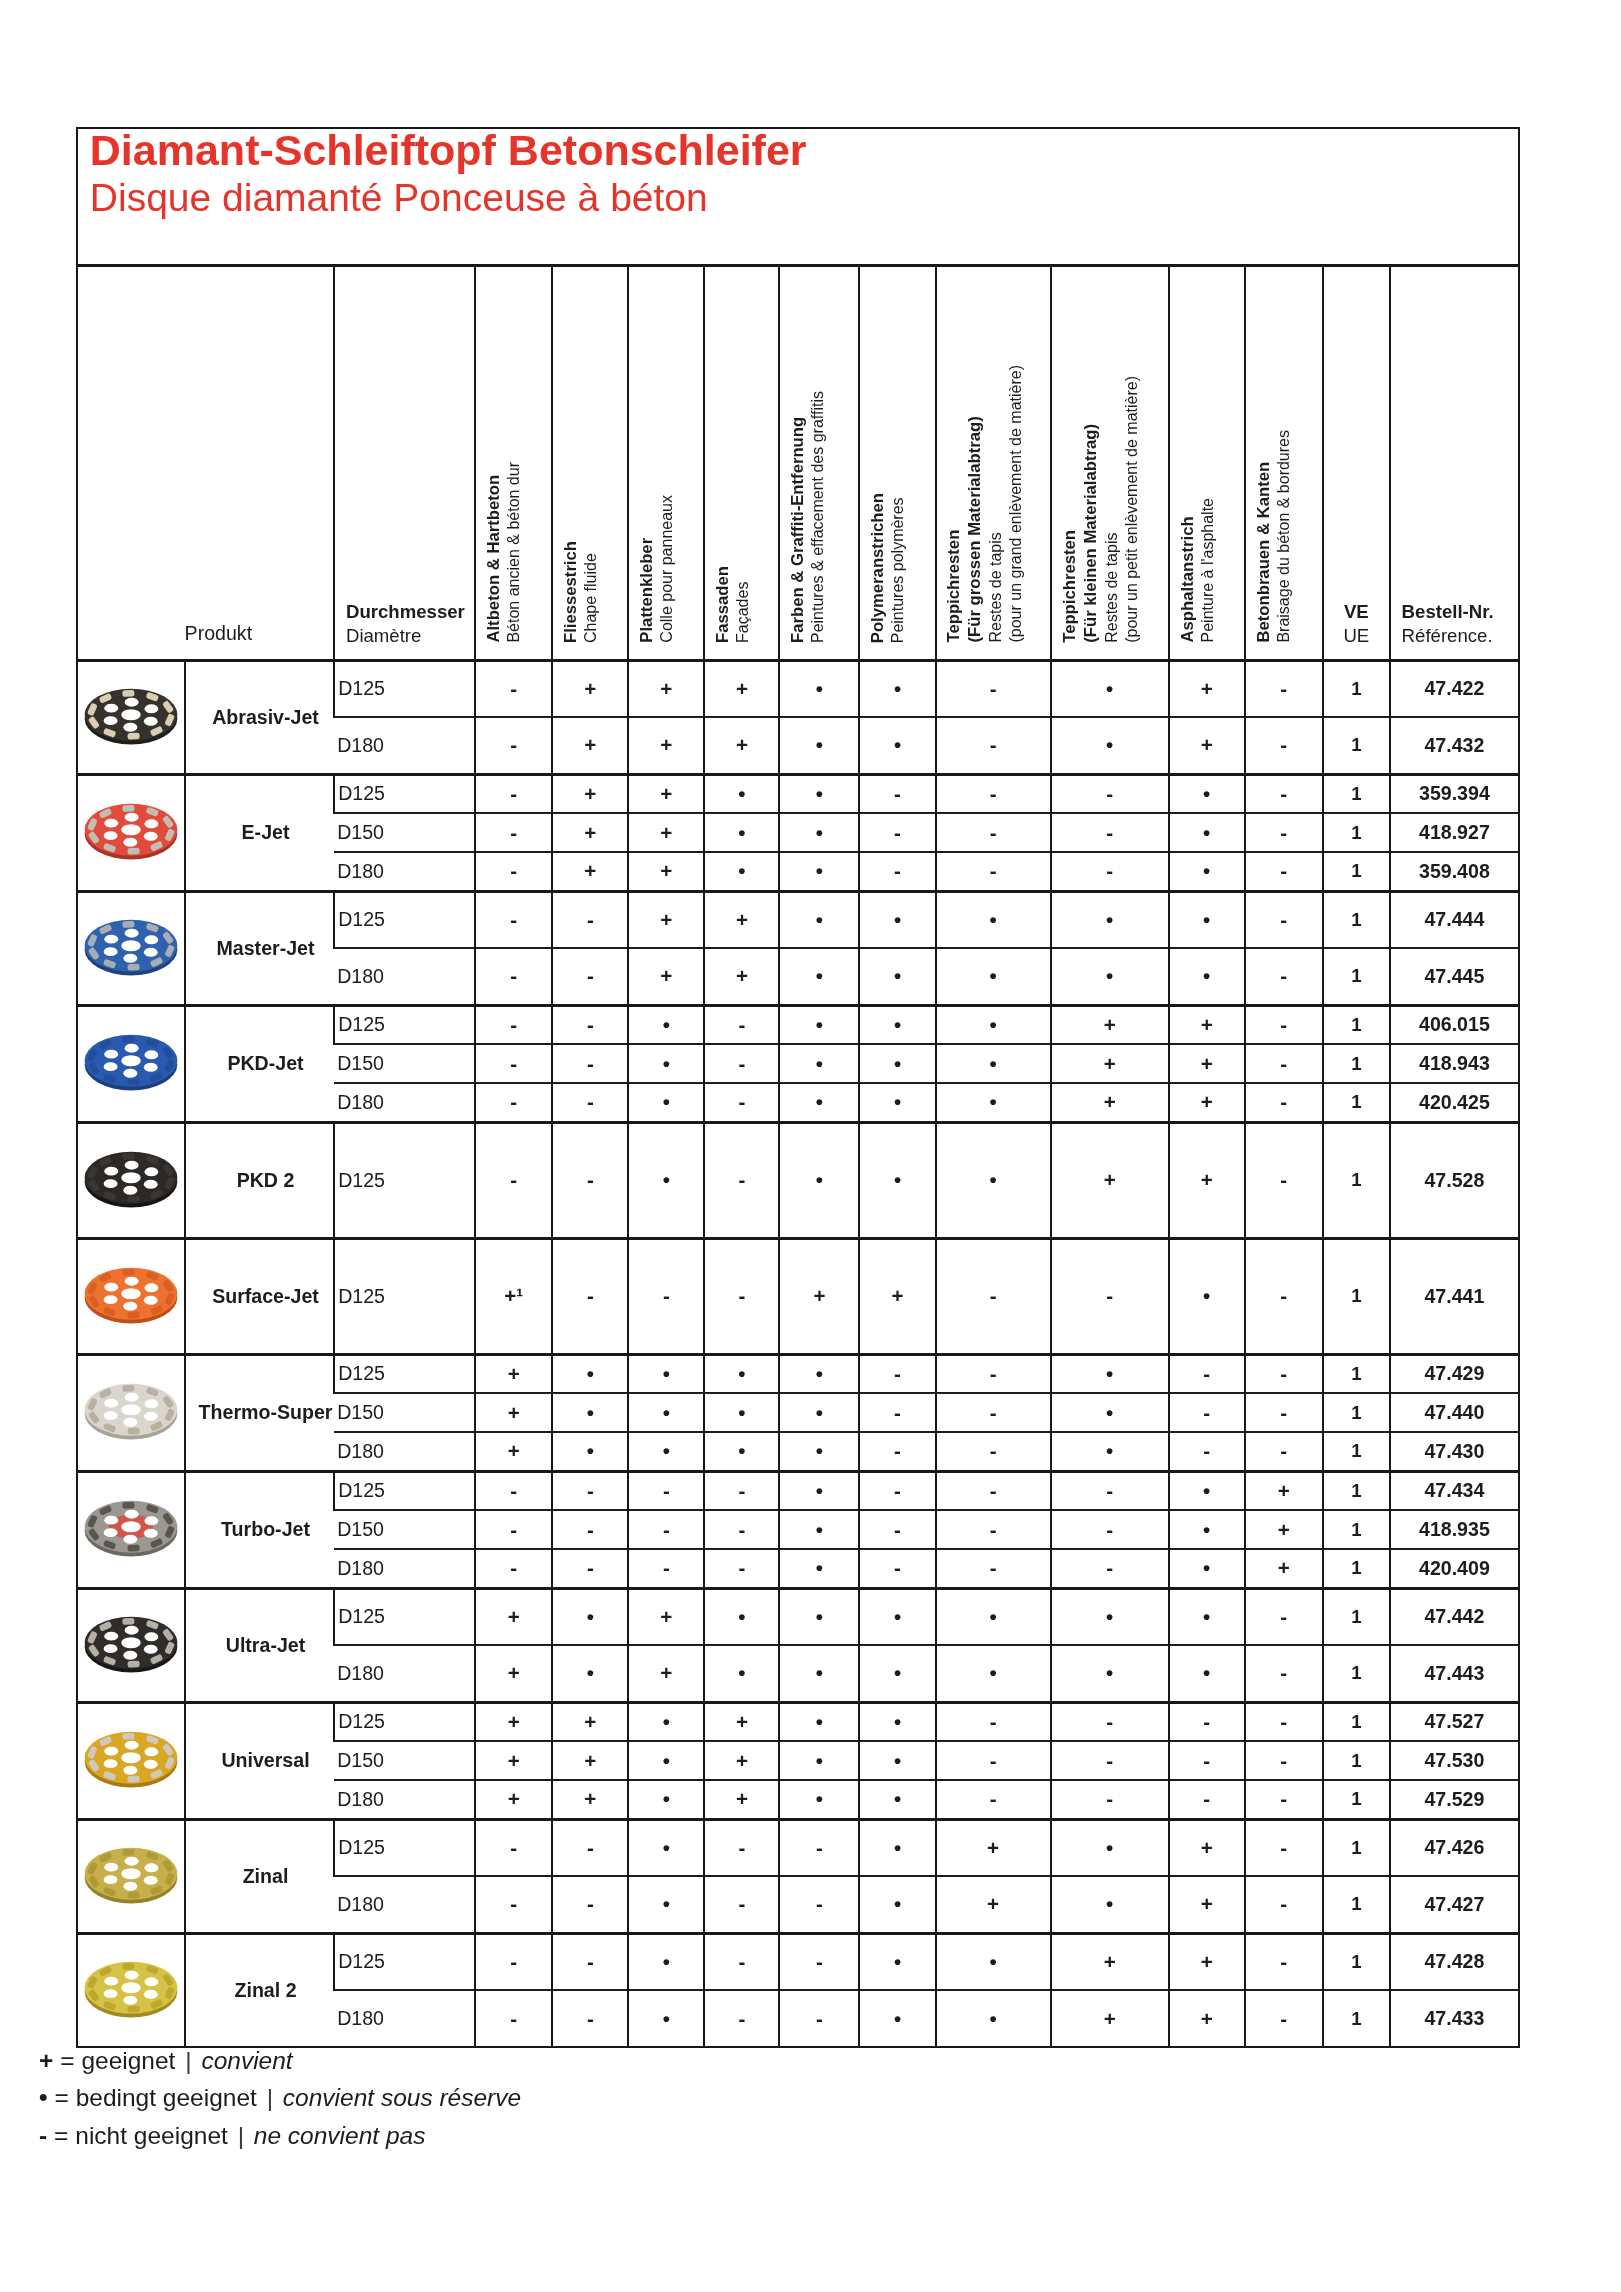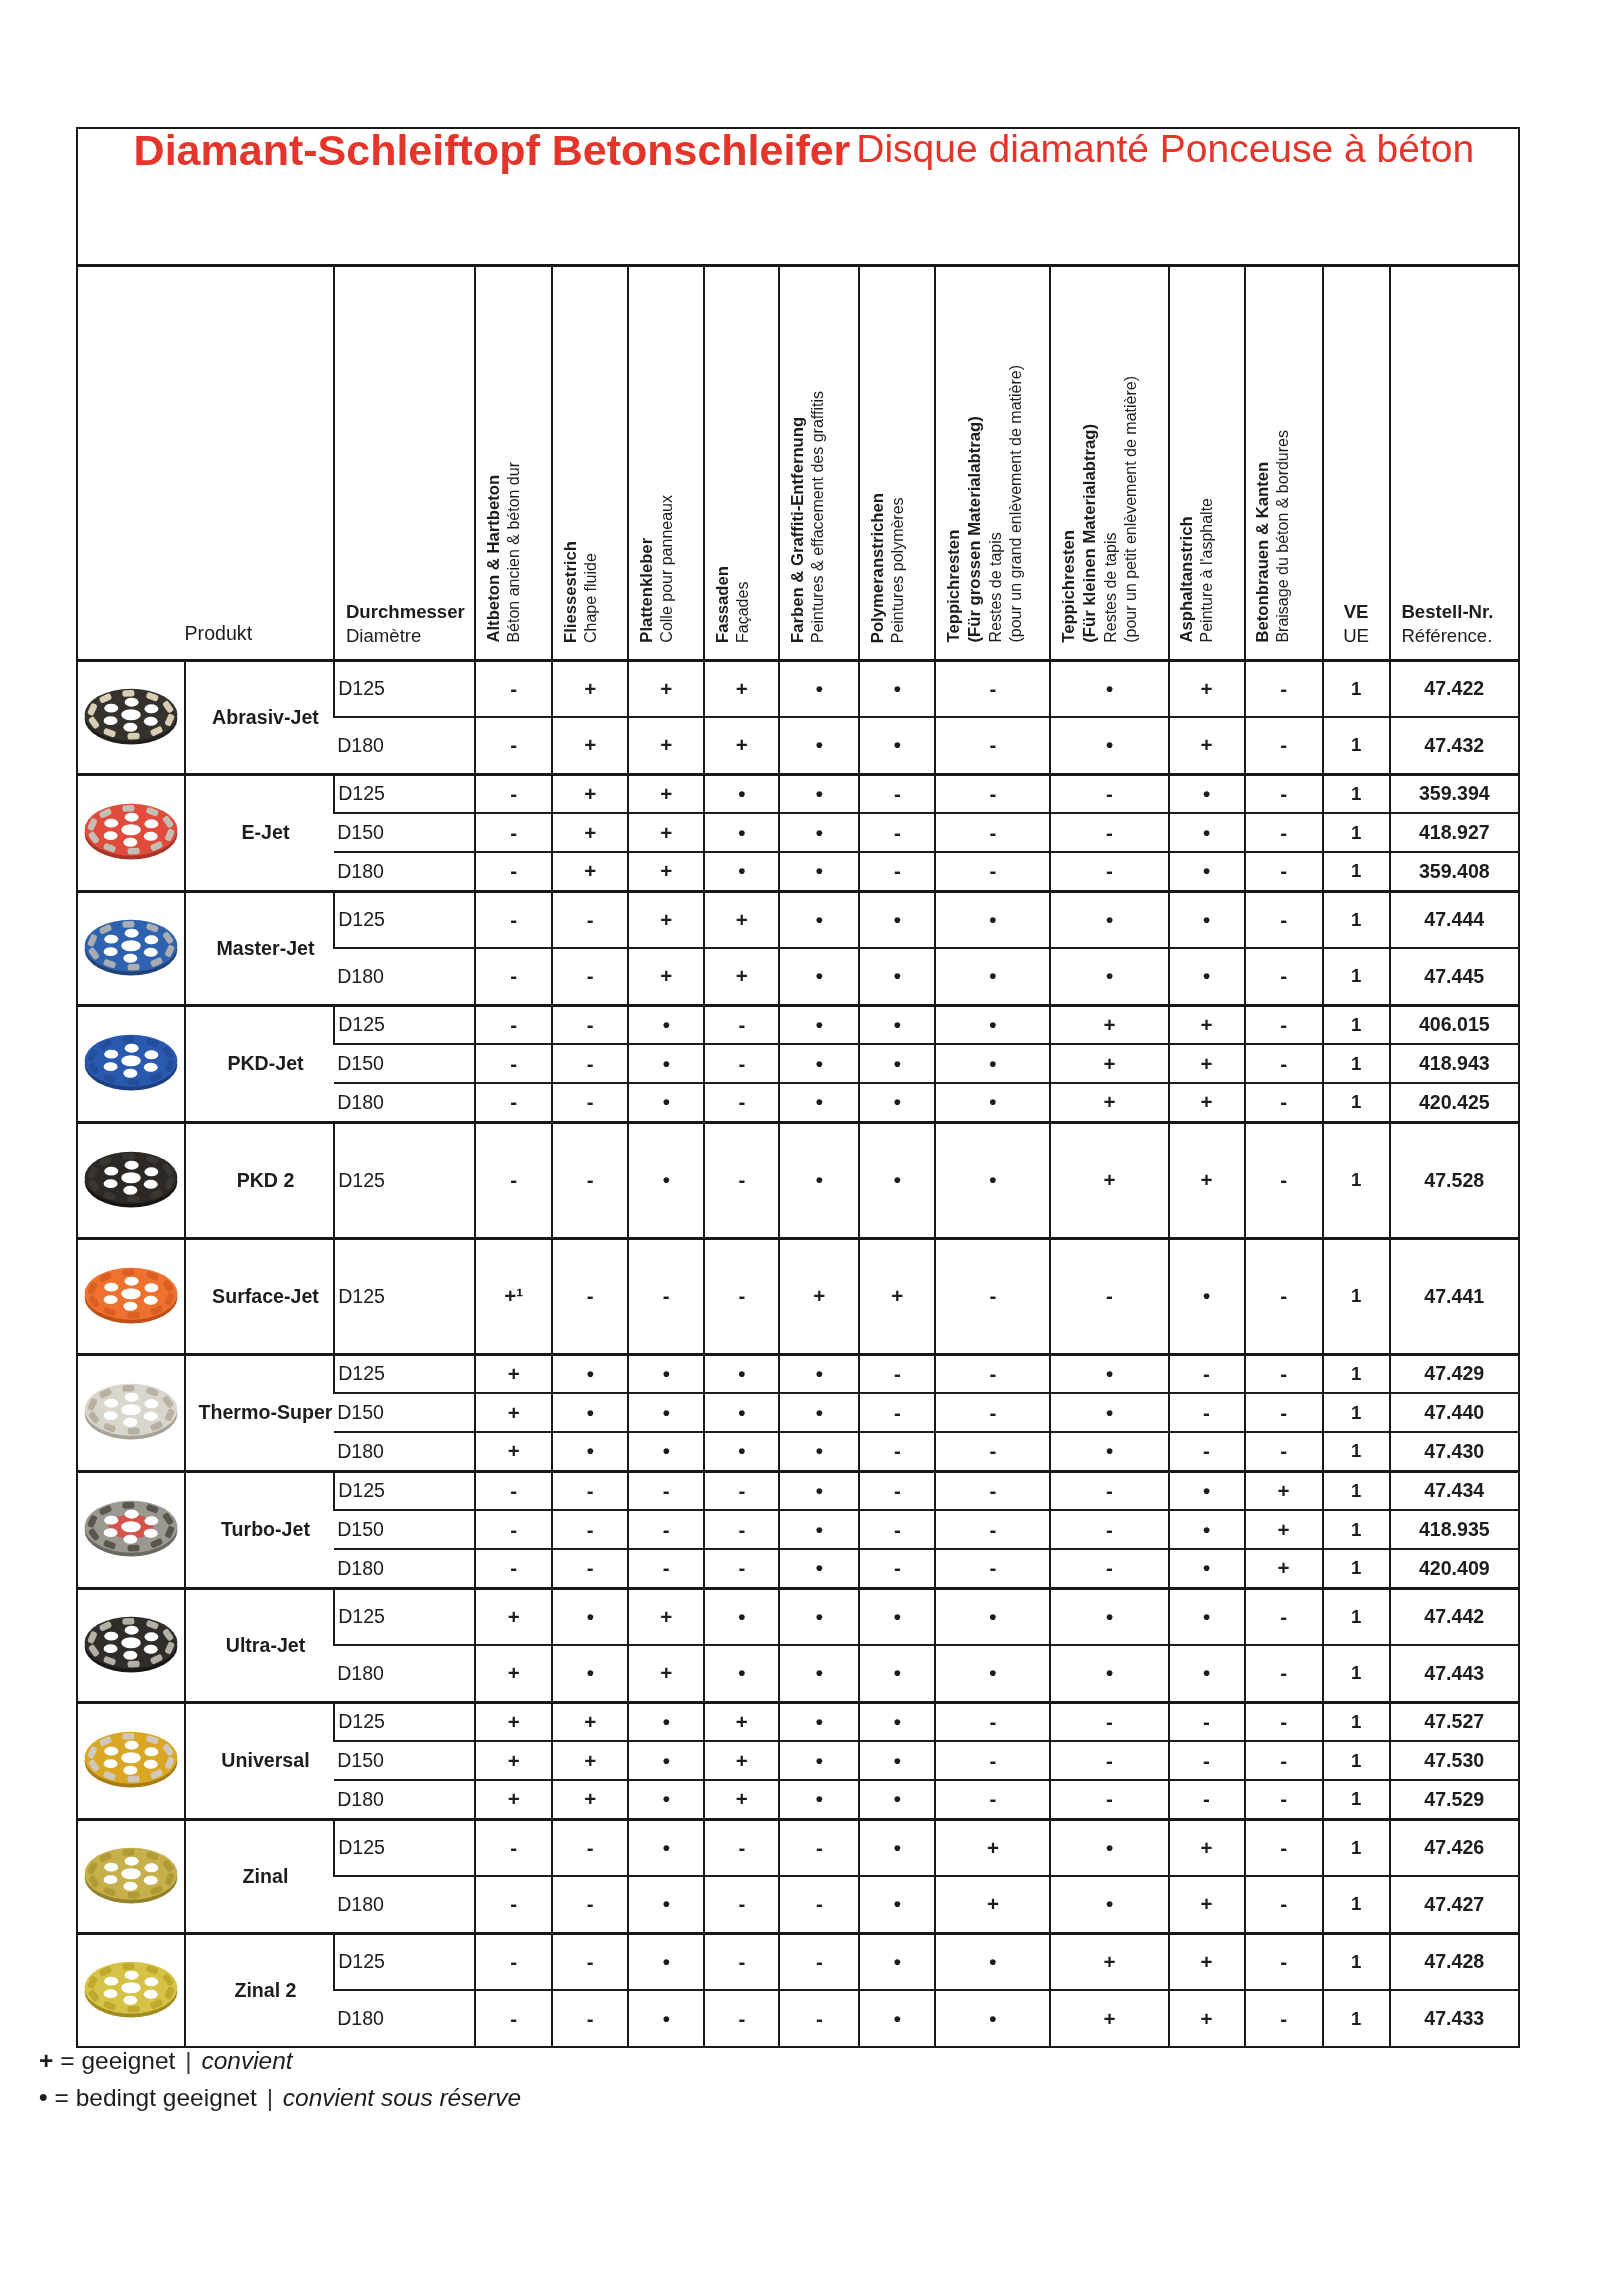--- a/index.html
+++ b/index.html
@@ -10,21 +10,21 @@
   }
   .sheet{position:absolute;left:76px;top:127px}
   table{border-collapse:collapse;table-layout:fixed;width:1444px;border:2.9px solid #181818;background:#fff}
   th,td{padding:0;vertical-align:middle;border-left:2.9px solid #181818}
   tr>*:first-child{border-left:none}
 
   
   .title-cell{
     border-bottom:3.9px solid #181818;height:135px;text-align:left;vertical-align:middle;
   }
-  .title-inner{display:flex;justify-content:center;gap:5.9px;padding-left:11.8px;height:135px}
+  .title-inner{display:flex;flex-direction:column;gap:5.9px;padding-left:11.8px;height:135px}
   .t1{color:var(--accent,#e5352b);font-size:43px;font-weight:bold;line-height:1}
   .t2{color:var(--accent,#e5352b);font-size:39px;font-weight:normal;line-height:1}
 
   
   .head-row th{height:378px;border-bottom:3.9px solid #181818;vertical-align:bottom;font-weight:normal}
   .hc-prod{text-align:center;padding:0 0 13.7px 25.5px;font-size:19.6px;font-weight:bold}
   .hc-diam{text-align:left;padding:0 0 11.8px 10.8px;font-size:18.6px;line-height:1.25}
   .hl-bold{font-weight:bold;display:block}
   .hl-reg{font-weight:normal;display:block}
   .vh{vertical-align:bottom;text-align:left;padding:0 0 11.8px 6.9px}
@@ -788,14 +788,15 @@
           <td class="vecell">1</td>
           <td class="refcell">47.433</td>
         </tr>
       </tbody>
   </table>
 </div>
 
 <div class="legend" id="legend">
     <div class="legend-line"><span class="sym">+</span><span class="eqs">=</span><span class="lde">geeignet</span><span class="pipes">|</span><span class="lfr">convient</span></div>
     <div class="legend-line"><span class="sym">•</span><span class="eqs">=</span><span class="lde">bedingt geeignet</span><span class="pipes">|</span><span class="lfr">convient sous réserve</span></div>
+    <div class="legend-line"><span class="sym">-</span><span class="eqs">=</span><span class="lde">nicht geeignet</span><span class="pipes">|</span><span class="lfr">ne convient pas</span></div>
   </div>
 
 
 </body></html>

